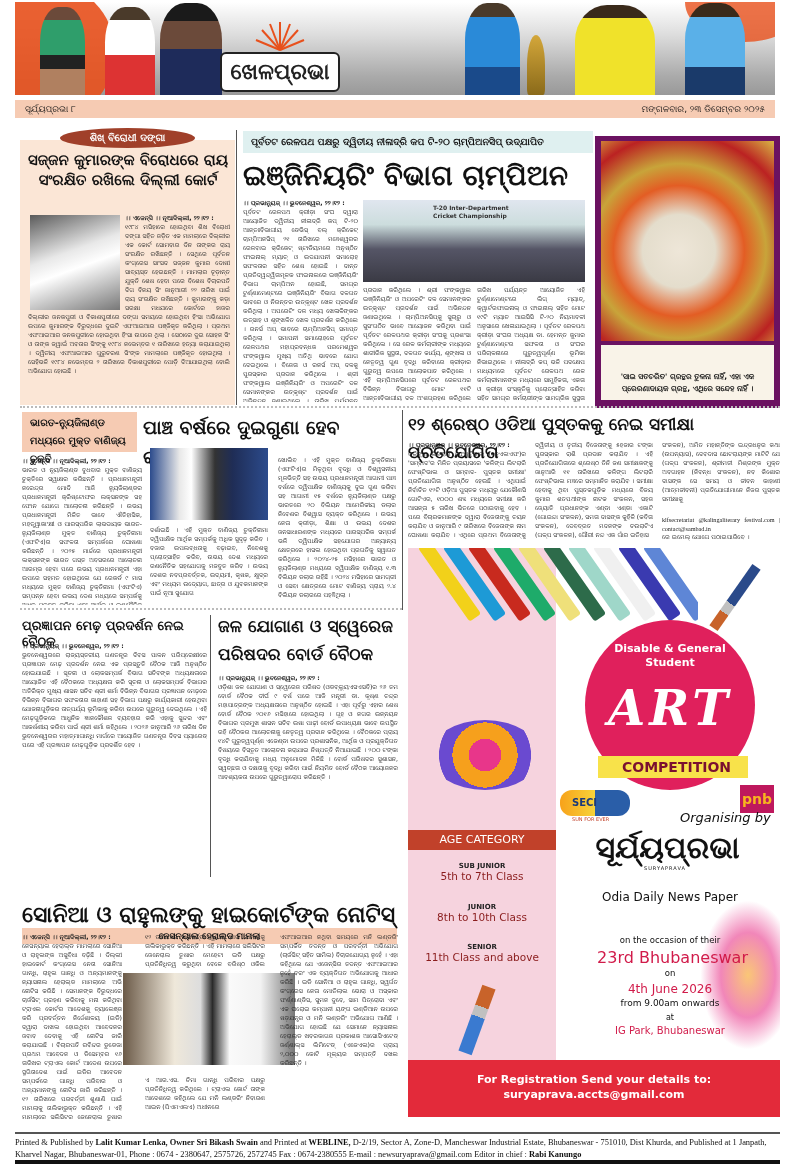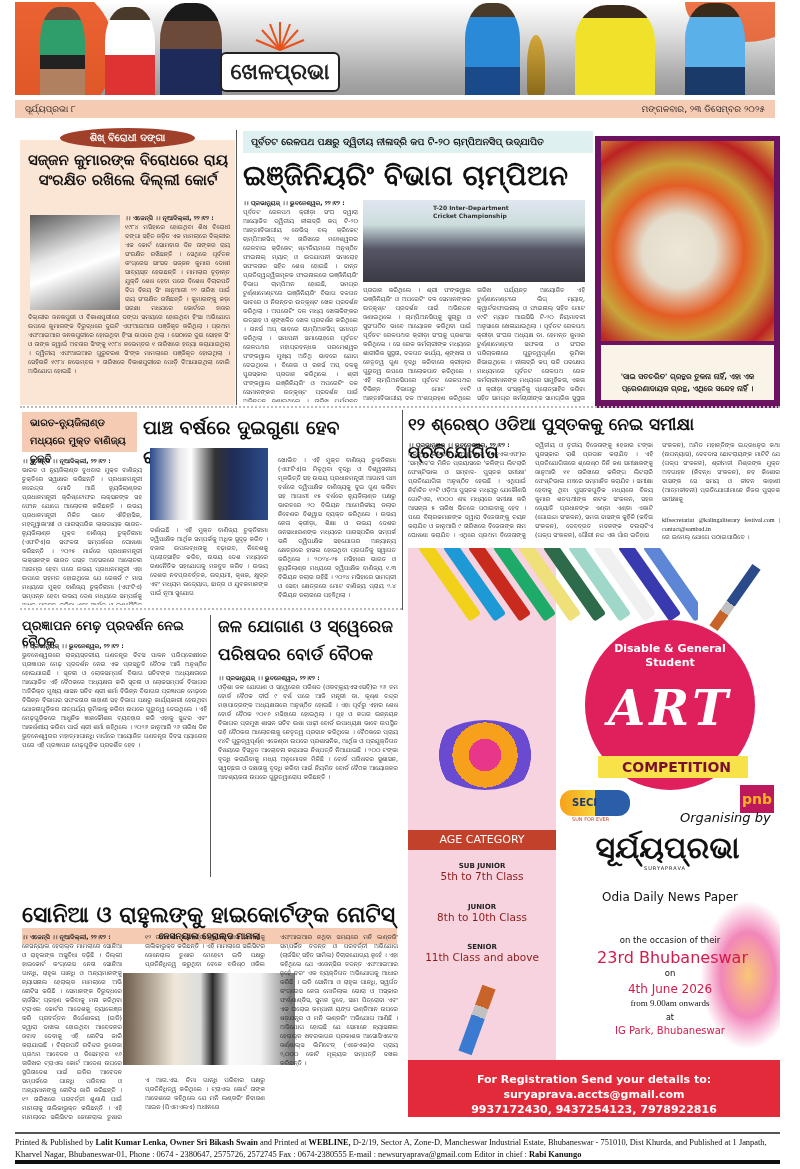--- a/index.html
+++ b/index.html
@@ -50,21 +50,21 @@
 #seci{left:560px;top:790px;width:70px;height:26px;background:linear-gradient(90deg,#f7a21a,#f7d33a 50%,#2a5ea8 50%);font-size:10px;font-weight:bold;color:#1a3a7a;line-height:26px;padding-left:12px;border-radius:12px;}
 #pnb{left:740px;top:785px;width:34px;height:28px;background:#be185d;color:#f7b51e;font-size:14px;font-weight:bold;text-align:center;line-height:28px;}
 #org{left:680px;top:810px;font-size:13px;font-style:italic;}
 #sp-logo{left:575px;top:830px;width:185px;font-size:30px;font-weight:bold;text-align:center;line-height:36px;}
 #sp-sub{left:620px;top:865px;width:90px;font-size:5px;text-align:center;letter-spacing:1px;}
 #odia{left:595px;top:878px;width:150px;font-size:12px;text-align:center;margin-top:12px;}
 #occ{left:595px;top:935px;width:150px;font-size:8.5px;text-align:center;}
 #ann{left:580px;top:948px;width:185px;font-size:16px;color:#d11b4a;text-align:center;}
 #on{left:595px;top:968px;width:150px;font-size:8.5px;text-align:center;}
 #date{left:590px;top:982px;width:160px;font-size:12px;color:#d11b4a;text-align:center;}
-#time{left:590px;top:998px;width:160px;font-size:9px;text-align:center;font-family:Liberation Serif, serif;}
+#time{left:590px;top:998px;width:160px;font-size:9px;text-align:center;}
 #at{left:590px;top:1013px;width:160px;font-size:8px;text-align:center;}
 #venue{left:590px;top:1025px;width:160px;font-size:10px;color:#d11b4a;text-align:center;}
 #reg{left:408px;top:1060px;width:372px;height:57px;background:#e32a3a;color:#fff;font-size:11px;font-weight:bold;text-align:center;line-height:15px;padding-top:12px;}
 
 #a5-head{left:22px;top:618px;width:190px;font-size:13px;font-weight:bold;}
 #a6-head{left:218px;top:612px;width:185px;font-size:17px;font-weight:bold;line-height:28px;}
 #a7-kicker{left:22px;top:882px;width:375px;height:16px;background:#f6cbb3;font-size:9px;text-align:center;line-height:16px;font-weight:bold;margin-top:46px;}
 #a7-head{left:22px;top:900px;width:378px;font-size:22px;font-weight:bold;line-height:30px;}
 #a7-photo{left:123px;top:973px;width:172px;height:92px;background:linear-gradient(90deg,#6b5a48 0%,#efe8da 30%,#ddd 45%,#2a2a2a 52%,#fafafa 62%,#f2f2f2 80%,#777 100%);}
 #footer{left:15px;top:1132px;width:765px;border-top:2px solid #555;padding-top:3px;font-family:"Liberation Serif",serif;font-size:8.4px;line-height:12px;color:#111;}
@@ -192,21 +192,20 @@
 <div id="occ" class="abs">on the occasion of their</div>
 <div id="ann" class="abs">23rd Bhubaneswar</div>
 <div id="on" class="abs">on</div>
 <div id="date" class="abs">4th June 2026</div>
 <div id="time" class="abs">from 9.00am onwards</div>
 <div id="at" class="abs">at</div>
 <div id="venue" class="abs">IG Park, Bhubaneswar</div>
 <div id="reg" class="abs">
   <div>For Registration Send your details to:</div>
   <div>suryaprava.accts@gmail.com</div>
-  <div>9937172430, 9437254123, 7978922816</div>
 </div>
 
 <div id="a5-head" class="abs">ପ୍ରଜ୍ଞାପନ ମେଢ଼ ପ୍ରଦର୍ଶନ ନେଇ ବୈଠକ</div>
 <div class="abs txt" style="left:22px;top:641px;width:185px;font-weight:bold;">।। ପ୍ରଭାନ୍ୟୁଜ୍ ।। ଭୁବନେଶ୍ୱର, ୨୨।୧୨ :</div>
 <div class="abs txt" style="left:22px;top:650px;width:185px;height:225px;">ଭୁବନେଶ୍ୱରରେ ରାଜ୍ୟସ୍ତରୀୟ ଗଣତନ୍ତ୍ର ଦିବସ ପାଳନ ପରିପ୍ରେକ୍ଷୀରେ ପ୍ରଜ୍ଞାପନ ମେଢ଼ ପ୍ରଦର୍ଶନ ନେଇ ଏକ ପ୍ରସ୍ତୁତି ବୈଠକ ଆଜି ଅନୁଷ୍ଠିତ ହୋଇଯାଇଛି । ସୂଚନା ଓ ଲୋକସମ୍ପର୍କ ବିଭାଗ ସଚିବଙ୍କ ଅଧ୍ୟକ୍ଷତାରେ ଆୟୋଜିତ ଏହି ବୈଠକରେ ଅଧ୍ୟକ୍ଷତା କରି ସୂଚନା ଓ ଲୋକସମ୍ପର୍କ ବିଭାଗର ଅତିରିକ୍ତ ମୁଖ୍ୟ ଶାସନ ସଚିବ ଶ୍ରୀ ଶର୍ମା ବିଭିନ୍ନ ବିଭାଗର ପ୍ରଜ୍ଞାପନ ମେଢ଼ରେ ବିଭିନ୍ନ ବିଭାଗର ସଫଳତାର କାହାଣୀ ସହ ବିଭାଗ ପକ୍ଷରୁ କାର୍ଯ୍ୟକାରୀ ହେଉଥିବା ଯୋଜନାଗୁଡ଼ିକର ତାତ୍ପର୍ଯ୍ୟ ଭୂମିକାକୁ କରିବା ଉପରେ ଗୁରୁତ୍ୱ ଦେଇଥିଲେ । ଏହି ମେଢ଼ଗୁଡ଼ିକରେ ଆଧୁନିକ ଜ୍ଞାନକୌଶଳ ବ୍ୟବହାର କରି ଏହାକୁ ସୁନ୍ଦର ଏବଂ ଆକର୍ଷଣୀୟ କରିବା ପାଇଁ ଶ୍ରୀ ଶର୍ମା କହିଥିଲେ । ୨୦୨୬ ଜାନୁଆରି ୨୬ ତାରିଖ ଦିନ ଭୁବନେଶ୍ୱରର ମହାତ୍ମାଗାନ୍ଧି ମାର୍ଗରେ ଆୟୋଜିତ ଗଣତନ୍ତ୍ର ଦିବସ ପ୍ୟାରେଡ୍ ପରେ ଏହି ପ୍ରଜ୍ଞାପନ ମେଢ଼ଗୁଡ଼ିକ ପ୍ରଦର୍ଶିତ ହେବ ।</div>
 <div class="vline" style="left:210px;top:615px;height:262px;"></div>
 
 <div id="a6-head" class="abs">ଜଳ ଯୋଗାଣ ଓ ସ୍ୱେରେଜ ପରିଷଦର ବୋର୍ଡ ବୈଠକ</div>
 <div class="abs txt" style="left:218px;top:673px;width:180px;font-weight:bold;">।। ପ୍ରଭାନ୍ୟୁଜ୍ ।। ଭୁବନେଶ୍ୱର, ୨୨।୧୨ :</div>
 <div class="abs txt" style="left:218px;top:682px;width:180px;height:195px;">ଓଡ଼ିଶା ଜଳ ଯୋଗାଣ ଓ ସ୍ୱେରେଜ ପରିଷଦ (ଓଡବ୍ଲ୍ୟୁଏସଏସବି)ର ୨୬ ତମ ବୋର୍ଡ ବୈଠକ ଦୀର୍ଘ ୯ ବର୍ଷ ପରେ ଆଜି ମନ୍ତ୍ରୀ ଡା. କୃଷ୍ଣ ଚନ୍ଦ୍ର ମହାପାତ୍ରଙ୍କ ଅଧ୍ୟକ୍ଷତାରେ ଅନୁଷ୍ଠିତ ହୋଇଛି । ଏହା ପୂର୍ବରୁ ଏହାର ଶେଷ ବୋର୍ଡ ବୈଠକ ୨୦୧୬ ମସିହାରେ ହୋଇଥିଲା । ଗୃହ ଓ ନଗର ଉନ୍ନୟନ ବିଭାଗର ପ୍ରମୁଖ ଶାସନ ସଚିବ ଉଷା ପାଢ଼ୀ ବୋର୍ଡ ଉପାଧ୍ୟକ୍ଷ ଭାବେ ଉପସ୍ଥିତ ରହି ବୈଠକର ଆଲୋଚନାକୁ ନେତୃତ୍ୱ ପ୍ରଦାନ କରିଥିଲେ । ବୈଠକରେ ପ୍ରାୟ ୧୪ଟି ଗୁରୁତ୍ୱପୂର୍ଣ୍ଣ ଏଜେଣ୍ଡା ଉପରେ ପ୍ରଶାସନିକ, ଆର୍ଥିକ ଓ ପ୍ରଯୁକ୍ତିଗତ ବିଷୟରେ ବିସ୍ତୃତ ଆଲୋଚନା କରାଯାଇ ନିଷ୍ପତ୍ତି ନିଆଯାଇଛି । ୨୦୦ ଟଙ୍କା ବୃଦ୍ଧି କରାଯିବାକୁ ମଧ୍ୟ ଅନୁମୋଦନ ମିଳିଛି । ବୋର୍ଡ ପରିଷଦର ସୁଶାସନ, ସ୍ୱଚ୍ଛତା ଓ ଦକ୍ଷତାକୁ ବୃଦ୍ଧି କରିବା ପାଇଁ ନିୟମିତ ବୋର୍ଡ ବୈଠକ ଆୟୋଜନର ଆବଶ୍ୟକତା ଉପରେ ଗୁରୁତ୍ୱାରୋପ କରିଛନ୍ତି ।</div>

